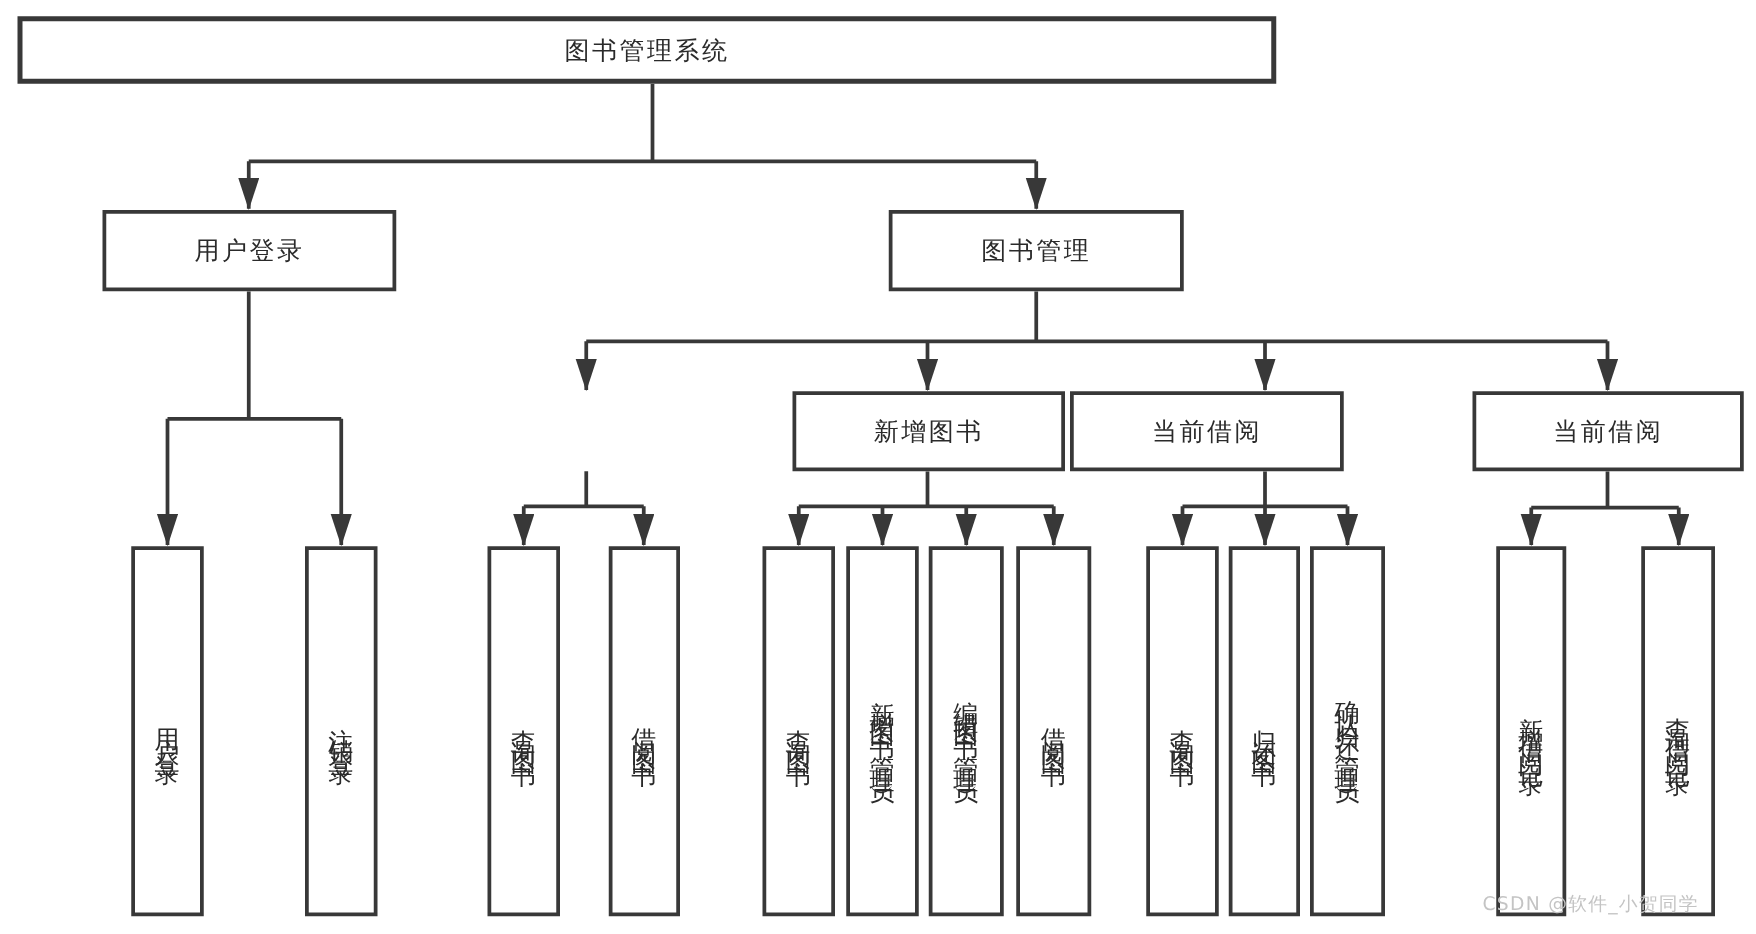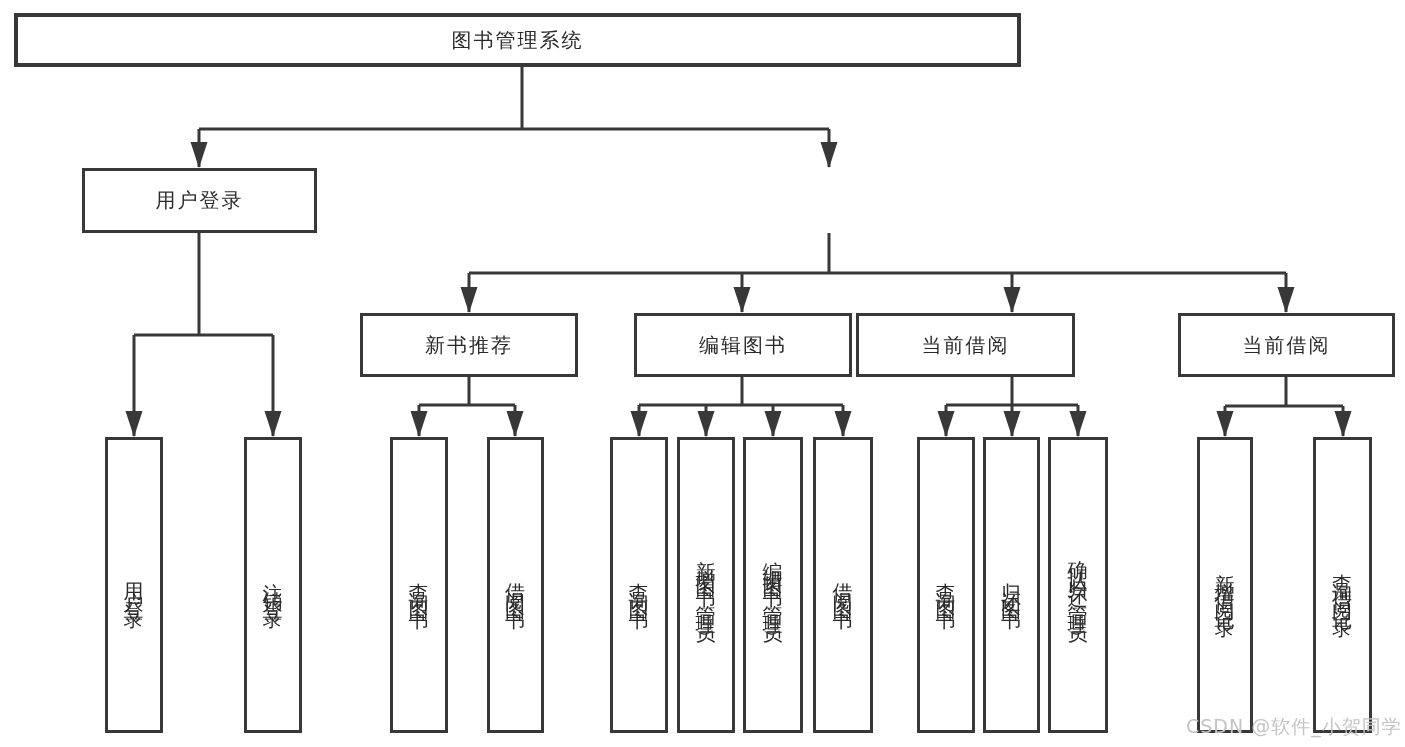--- a/index.html
+++ b/index.html
@@ -25,21 +25,21 @@
   .hlabel{letter-spacing:2px;}
   .vbox .vlabel{
     writing-mode:vertical-rl;
     text-orientation:mixed;
     letter-spacing:9px;
     line-height:1;
   }
   .watermark{
     position:absolute;
     left:1186px;top:714px;
-    font-size:19px;
+    font-size:15px;
     letter-spacing:1px;
     color:#c4c4c4;
     z-index:5;
     white-space:nowrap;
   }
 </style>
 </head>
 <body>
 
 <div class="stage">
@@ -108,26 +108,26 @@
     </g>
   </svg>
 
   <div class="box root" style="left:14px;top:13px;width:1007px;height:54px">
     <span class="hlabel">图书管理系统</span>
   </div>
 
   <div class="box" style="left:82px;top:168px;width:235px;height:65px">
     <span class="hlabel">用户登录</span>
   </div>
+  <div class="box" style="left:711px;top:168px;width:236px;height:65px">
+    <span class="hlabel">图书管理</span>
+  </div>
 
-  <div class="box" style="left:360px;top:313px;width:218px;height:64px">
-    <span class="hlabel">新书推荐</span>
-  </div>
   <div class="box" style="left:634px;top:313px;width:218px;height:64px">
-    <span class="hlabel">编辑图书</span>
+    <span class="hlabel">新增图书</span>
   </div>
   <div class="box" style="left:856px;top:313px;width:219px;height:64px">
     <span class="hlabel">当前借阅</span>
   </div>
   <div class="box" style="left:1178px;top:313px;width:217px;height:64px">
     <span class="hlabel">当前借阅</span>
   </div>
 
   <div class="box vbox" style="left:105px;top:437px;width:58px;height:296px">
     <span class="vlabel">用户登录</span>

